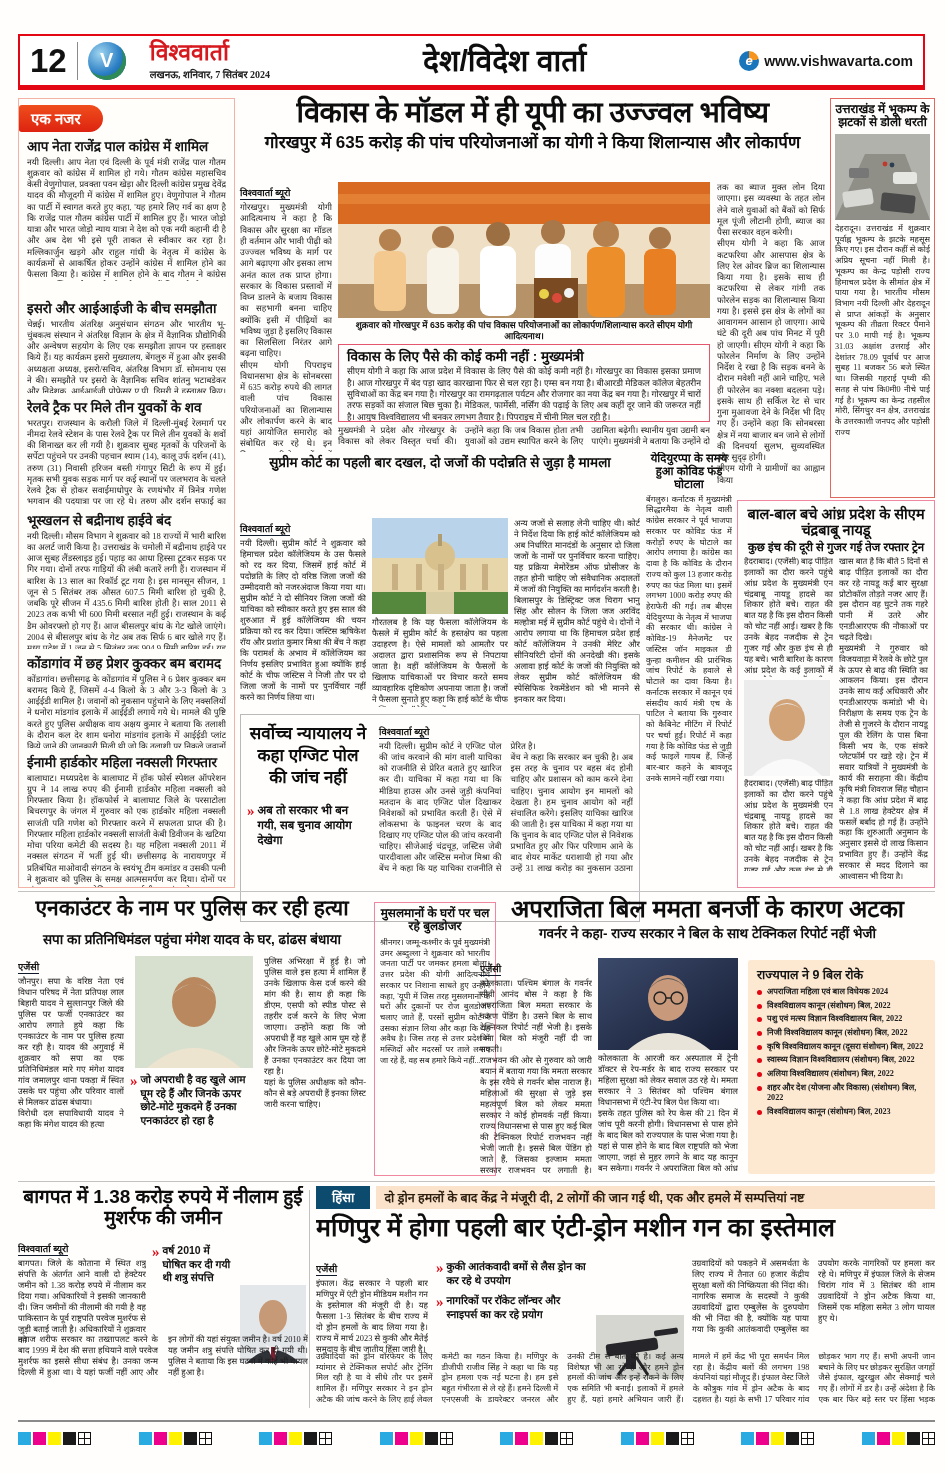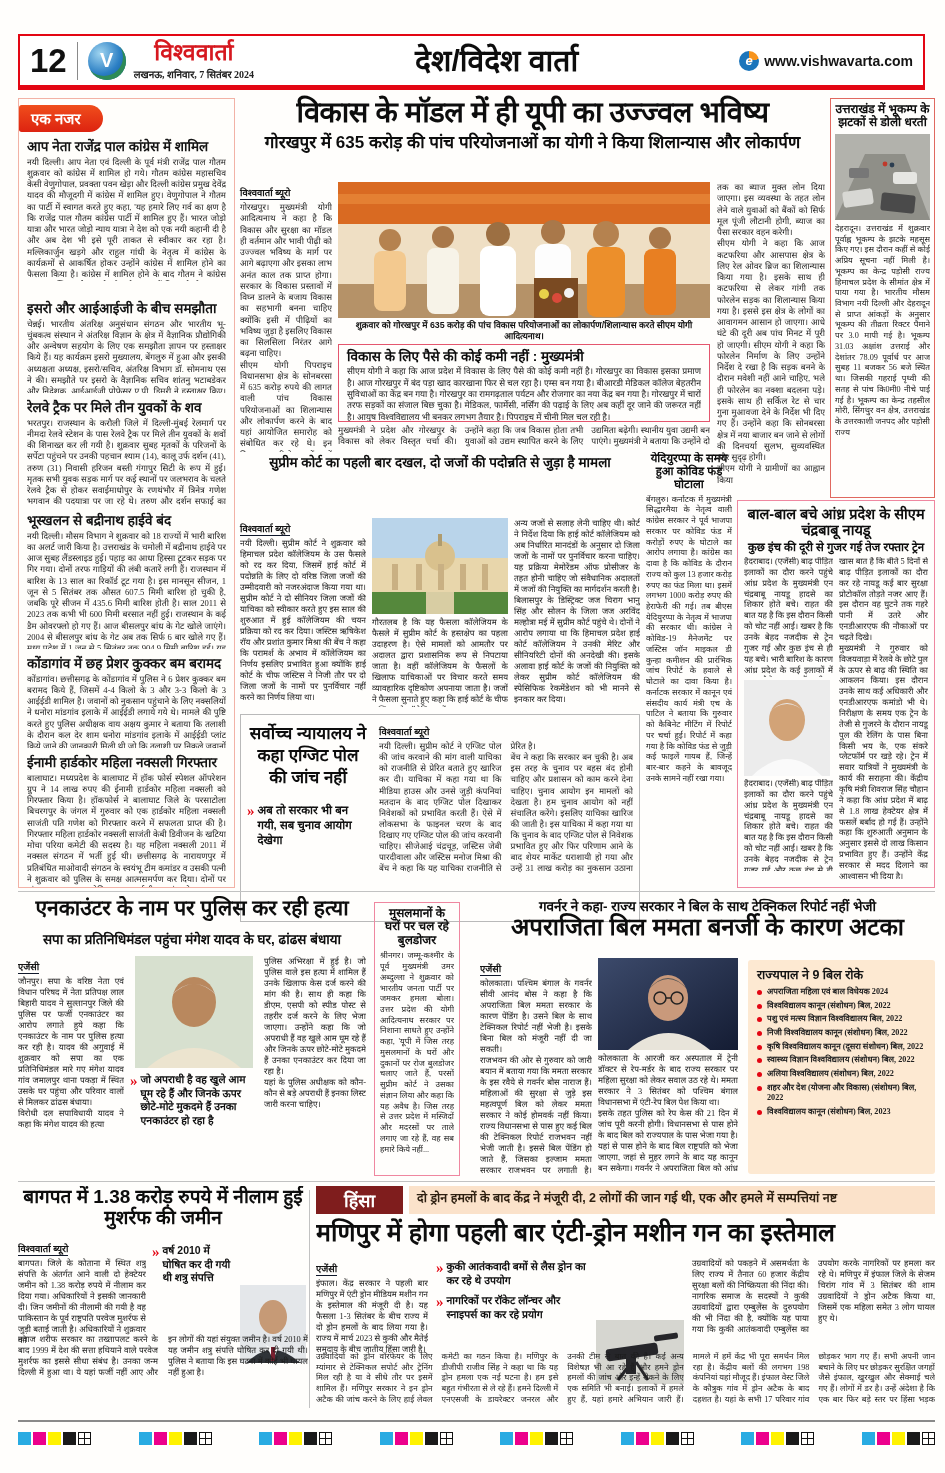--- a/index.html
+++ b/index.html
@@ -27,40 +27,40 @@
   
   #sidebar{border:1px solid #f2b2a6;padding:4px 8px;box-sizing:border-box;overflow:hidden;background:#fffefb;}
   #eknazar-tab{display:inline-block;background:linear-gradient(180deg,#f04e1c,#dd2310);color:#fff;font-family:"Liberation Sans",sans-serif;font-weight:800;font-size:15px;padding:3px 22px 4px 12px;border-radius:3px 15px 15px 3px;margin:2px 0 5px -8px;}
   .brief{overflow:hidden;margin-bottom:3px;}
   .brief h3{font-family:"Liberation Sans",sans-serif;font-size:13.5px;margin:2px 0 2px;line-height:1.15;}
   .brief .jb{font-size:8.6px;}
   .bills{background:#fde9d2;border-radius:3px;padding:6px 9px;box-sizing:border-box;overflow:hidden;}
   .bills h4{font-family:"Liberation Sans",sans-serif;font-size:12.5px;margin:0 0 4px;}
   .bill-item{position:relative;padding-left:10px;font-size:8.2px;line-height:1.3;margin-bottom:3px;font-weight:bold;color:#222;}
   .bill-item::before{content:"";position:absolute;left:0;top:3px;width:5px;height:5px;border-radius:50%;background:#e30613;}
-  .tag{background:#7f1d1d;color:#fff;font-family:"Liberation Sans",sans-serif;font-weight:800;font-size:18px;padding:2px 28px;display:inline-block;}
+  .tag{background:#0c4a6e;color:#fff;font-family:"Liberation Sans",sans-serif;font-weight:800;font-size:13px;padding:2px 16px;display:inline-block;}
   .kicker{background:#fbe2ca;color:#2d1f10;font-family:"Liberation Sans",sans-serif;font-weight:bold;font-size:12.5px;padding:3px 8px;display:block;}
   .rule{background:#c2c2c2;}
   .regset{display:flex;gap:2px;}
   .regsq{width:13px;height:13px;display:inline-block;}
   .regreg{width:13px;height:13px;box-sizing:border-box;border:1px solid #111;background:
     linear-gradient(#111,#111) 50% 0/1px 100% no-repeat,
     linear-gradient(#111,#111) 0 50%/100% 1px no-repeat;}
   svg{display:block;}
 </style>
 </head>
 <body>
 
 <div id="paper">
 
   <div id="header" class="abs" style="left:18px;top:34px;width:907px;height:56px;">
     <div id="pageno">12</div>
     <div class="vdiv"></div>
     <div id="logo">V</div>
-    <div id="brand" style="margin-left:8px;text-align:center;">
+    <div id="brand" style="margin-left:24px;">
       <div class="b1">विश्ववार्ता</div>
       <div class="b2">लखनऊ,  शनिवार, 7 सितंबर 2024</div>
     </div>
     <div id="sectitle" class="hd">देश/विदेश वार्ता</div>
     <div id="site">
       <span id="eicon">e</span>
       <span>www.vishwavarta.com</span>
     </div>
   </div>
 
@@ -248,28 +248,28 @@
       </div>
       <div style="display:flex;margin-top:5px;">
         <span class="qmark">»</span>
         <span class="pullq" style="font-size:10.5px;">जो अपराधी है वह खुले आम घूम रहे हैं और जिनके ऊपर छोटे-मोटे मुकदमे हैं उनका एनकाउंटर हो रहा है</span>
       </div>
     </div>
     <div class="abs jb" style="left:246px;top:60px;width:102px;font-size:8.4px;height:214px;">पुलिस अभिरक्षा में हुई है। जो पुलिस वाले इस हत्या में शामिल हैं उनके खिलाफ केस दर्ज करने की मांग की है। साथ ही कहा कि डीएम, एसपी को स्पीड पोस्ट से तहरीर दर्ज करने के लिए भेजा जाएगा। उन्होंने कहा कि जो अपराधी हैं वह खुले आम घूम रहे हैं और जिनके ऊपर छोटे-मोटे मुकदमे हैं उनका एनकाउंटर कर दिया जा रहा है।
 यहां के पुलिस अधीक्षक को कौन-कौन से बड़े अपराधी हैं इनका लिस्ट जारी करना चाहिए।</div>
   </div>
 
-  <div class="abs" style="left:374px;top:902px;width:86px;height:274px;border:1px solid #ef87a0;box-sizing:border-box;padding:4px 5px;overflow:hidden;">
+  <div class="abs" style="left:374px;top:902px;width:122px;height:274px;border:1px solid #ef87a0;box-sizing:border-box;padding:4px 5px;overflow:hidden;">
     <div class="hd ctr" style="font-size:12px;">मुसलमानों के घरों पर चल रहे बुलडोजर</div>
     <div class="jb" style="font-size:8.2px;margin-top:4px;height:230px;">श्रीनगर। जम्मू-कश्मीर के पूर्व मुख्यमंत्री उमर अब्दुल्ला ने शुक्रवार को भारतीय जनता पार्टी पर जमकर हमला बोला। उत्तर प्रदेश की योगी आदित्यनाथ सरकार पर निशाना साधते हुए उन्होंने कहा, 'यूपी में जिस तरह मुसलमानों के घरों और दुकानों पर रोज बुलडोजर चलाए जाते हैं, परसों सुप्रीम कोर्ट ने उसका संज्ञान लिया और कहा कि यह अवैध है। जिस तरह से उत्तर प्रदेश में मस्जिदों और मदरसों पर ताले लगाए जा रहे हैं, वह सब हमारे किये नहीं...</div>
   </div>
 
   <div class="abs" style="left:480px;top:896px;width:455px;height:282px;overflow:hidden;">
+    <div class="hd ctr" style="font-size:24px;">अपराजिता बिल ममता बनर्जी के कारण अटका</div>
     <div class="hd ctr" style="font-size:13.5px;margin-top:3px;">गवर्नर ने कहा- राज्य सरकार ने बिल के साथ टेक्निकल रिपोर्ट नहीं भेजी</div>
-    <div class="hd ctr" style="font-size:24px;">अपराजिता बिल ममता बनर्जी के कारण अटका</div>
     <div class="abs" style="left:0;top:62px;width:112px;">
       <span class="byline">एजेंसी</span>
       <div class="jb" style="font-size:8.4px;height:198px;">कोलकाता। पश्चिम बंगाल के गवर्नर सीवी आनंद बोस ने कहा है कि अपराजिता बिल ममता सरकार के कारण पेंडिंग है। उसने बिल के साथ टेक्निकल रिपोर्ट नहीं भेजी है। इसके बिना बिल को मंजूरी नहीं दी जा सकती।
 राजभवन की ओर से गुरुवार को जारी बयान में बताया गया कि ममता सरकार के इस रवैये से गवर्नर बोस नाराज हैं। महिलाओं की सुरक्षा से जुड़े इस महत्वपूर्ण बिल को लेकर ममता सरकार ने कोई होमवर्क नहीं किया। राज्य विधानसभा से पास हुए कई बिल की टेक्निकल रिपोर्ट राजभवन नहीं भेजी जाती है। इससे बिल पेंडिंग हो जाते हैं, जिसका इल्जाम ममता सरकार राजभवन पर लगाती है। दरअसल 9 अगस्त को</div>
     </div>
     <div class="abs" style="left:118px;top:62px;width:140px;">
       <div class="photo" style="width:140px;height:92px;">
         <svg width="140" height="92" viewBox="0 0 140 92" preserveAspectRatio="none">
           <rect width="140" height="92" fill="#2c3a5c"></rect>
           <rect width="140" height="92" fill="url(#g1)"></rect>

